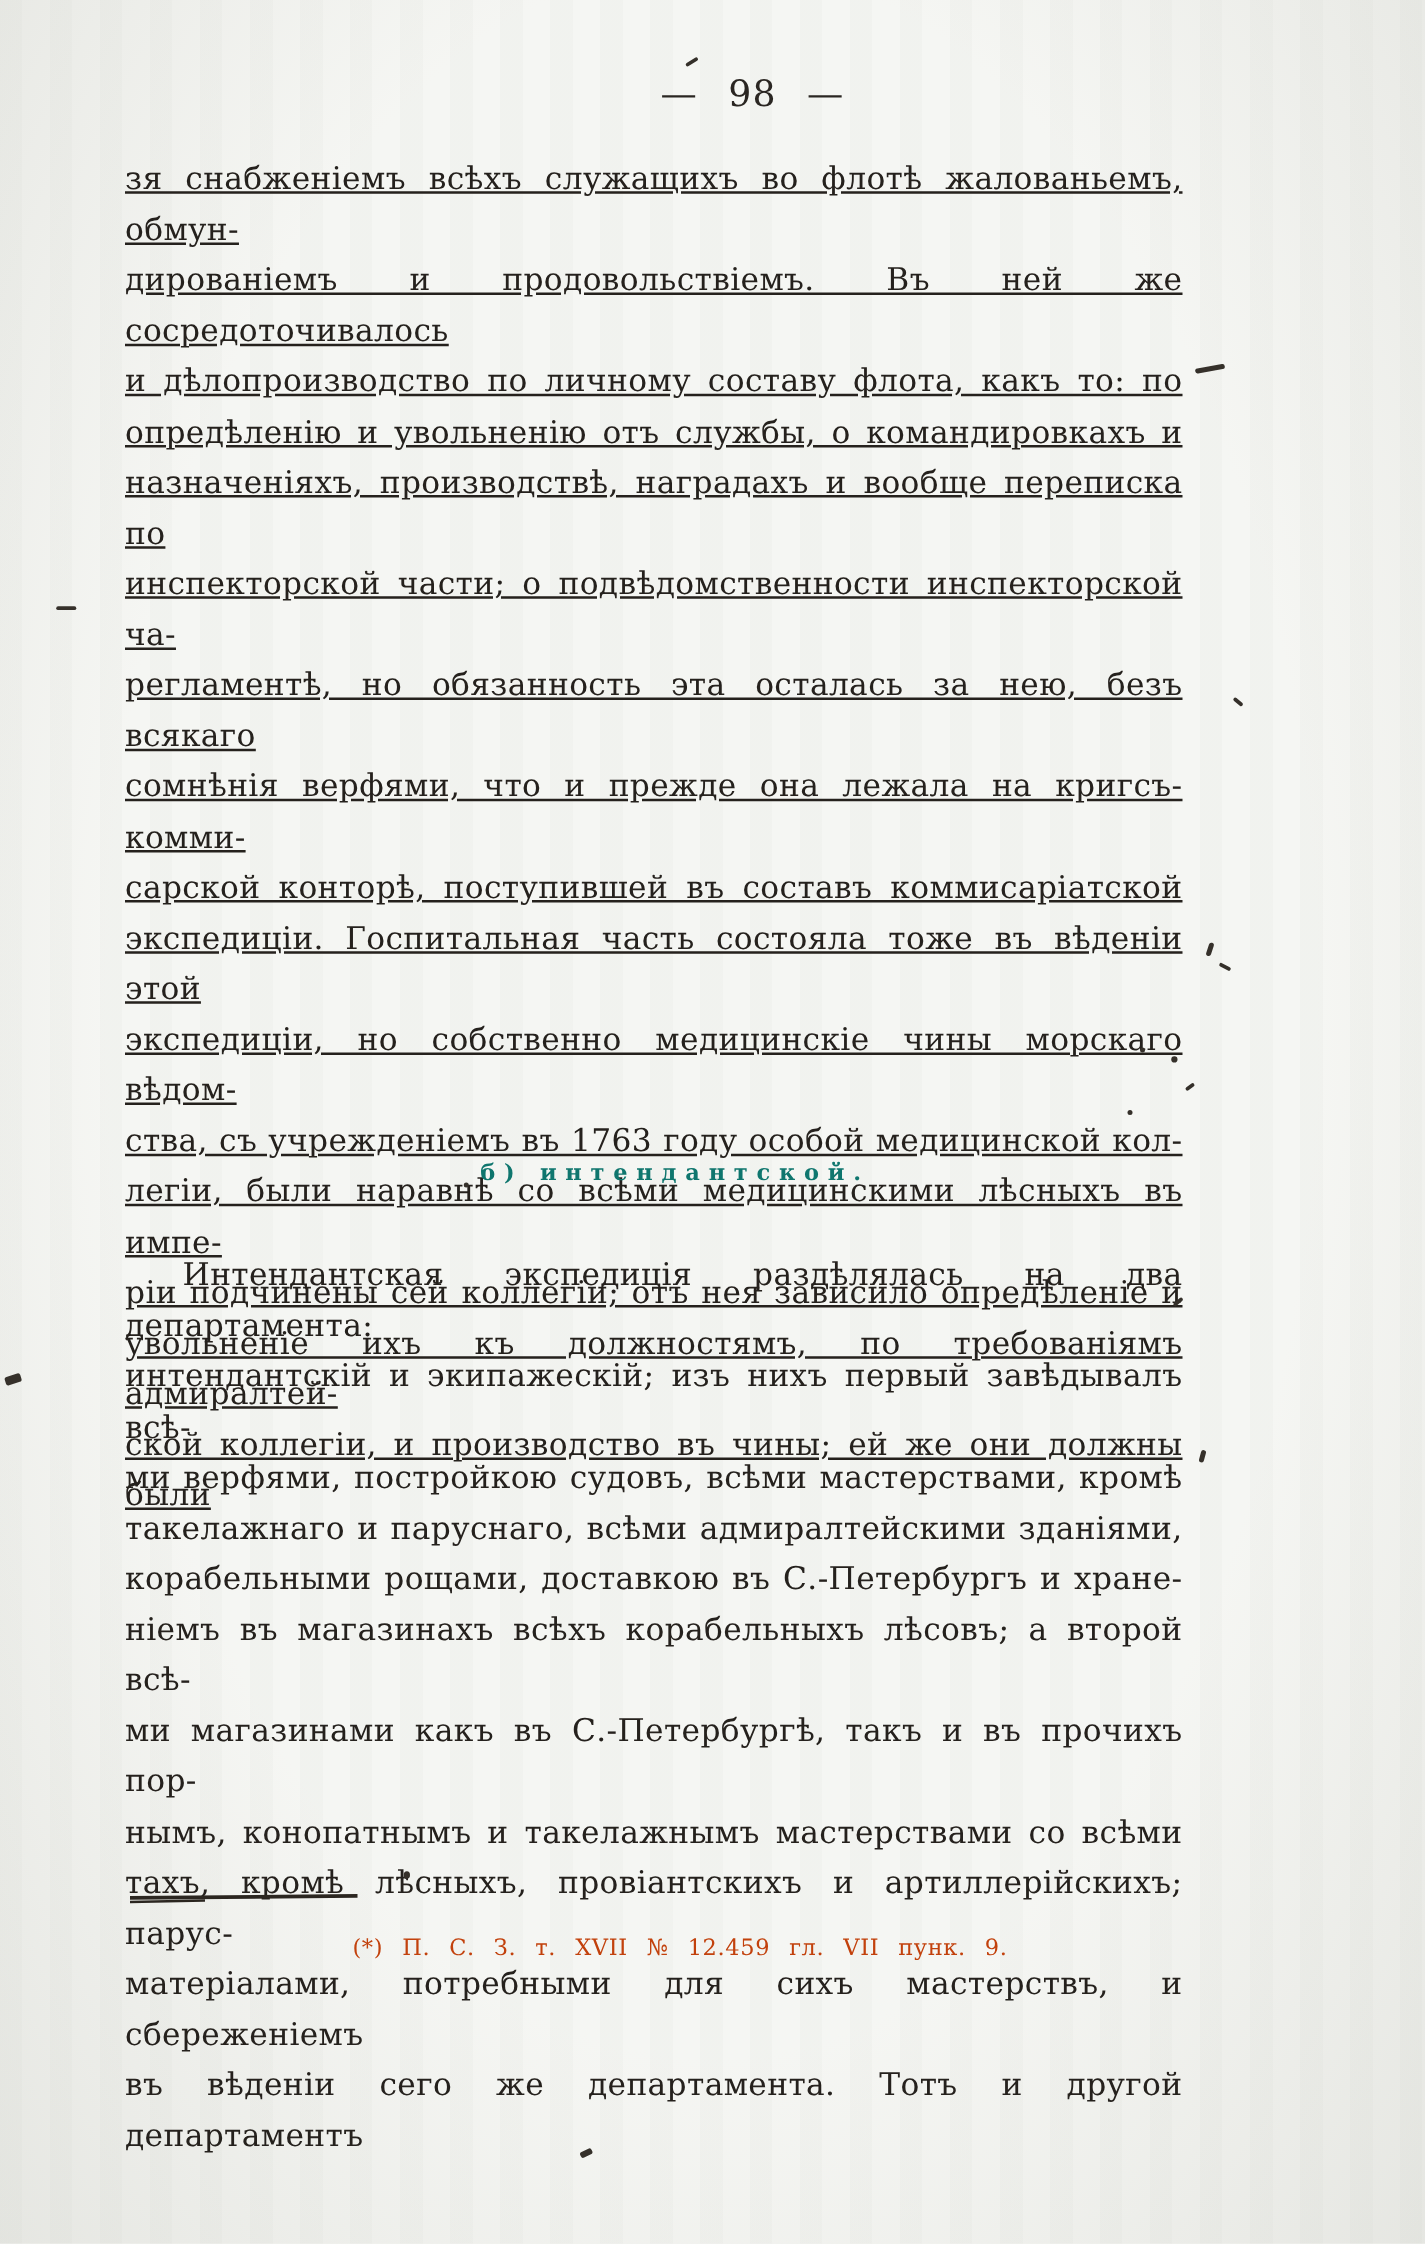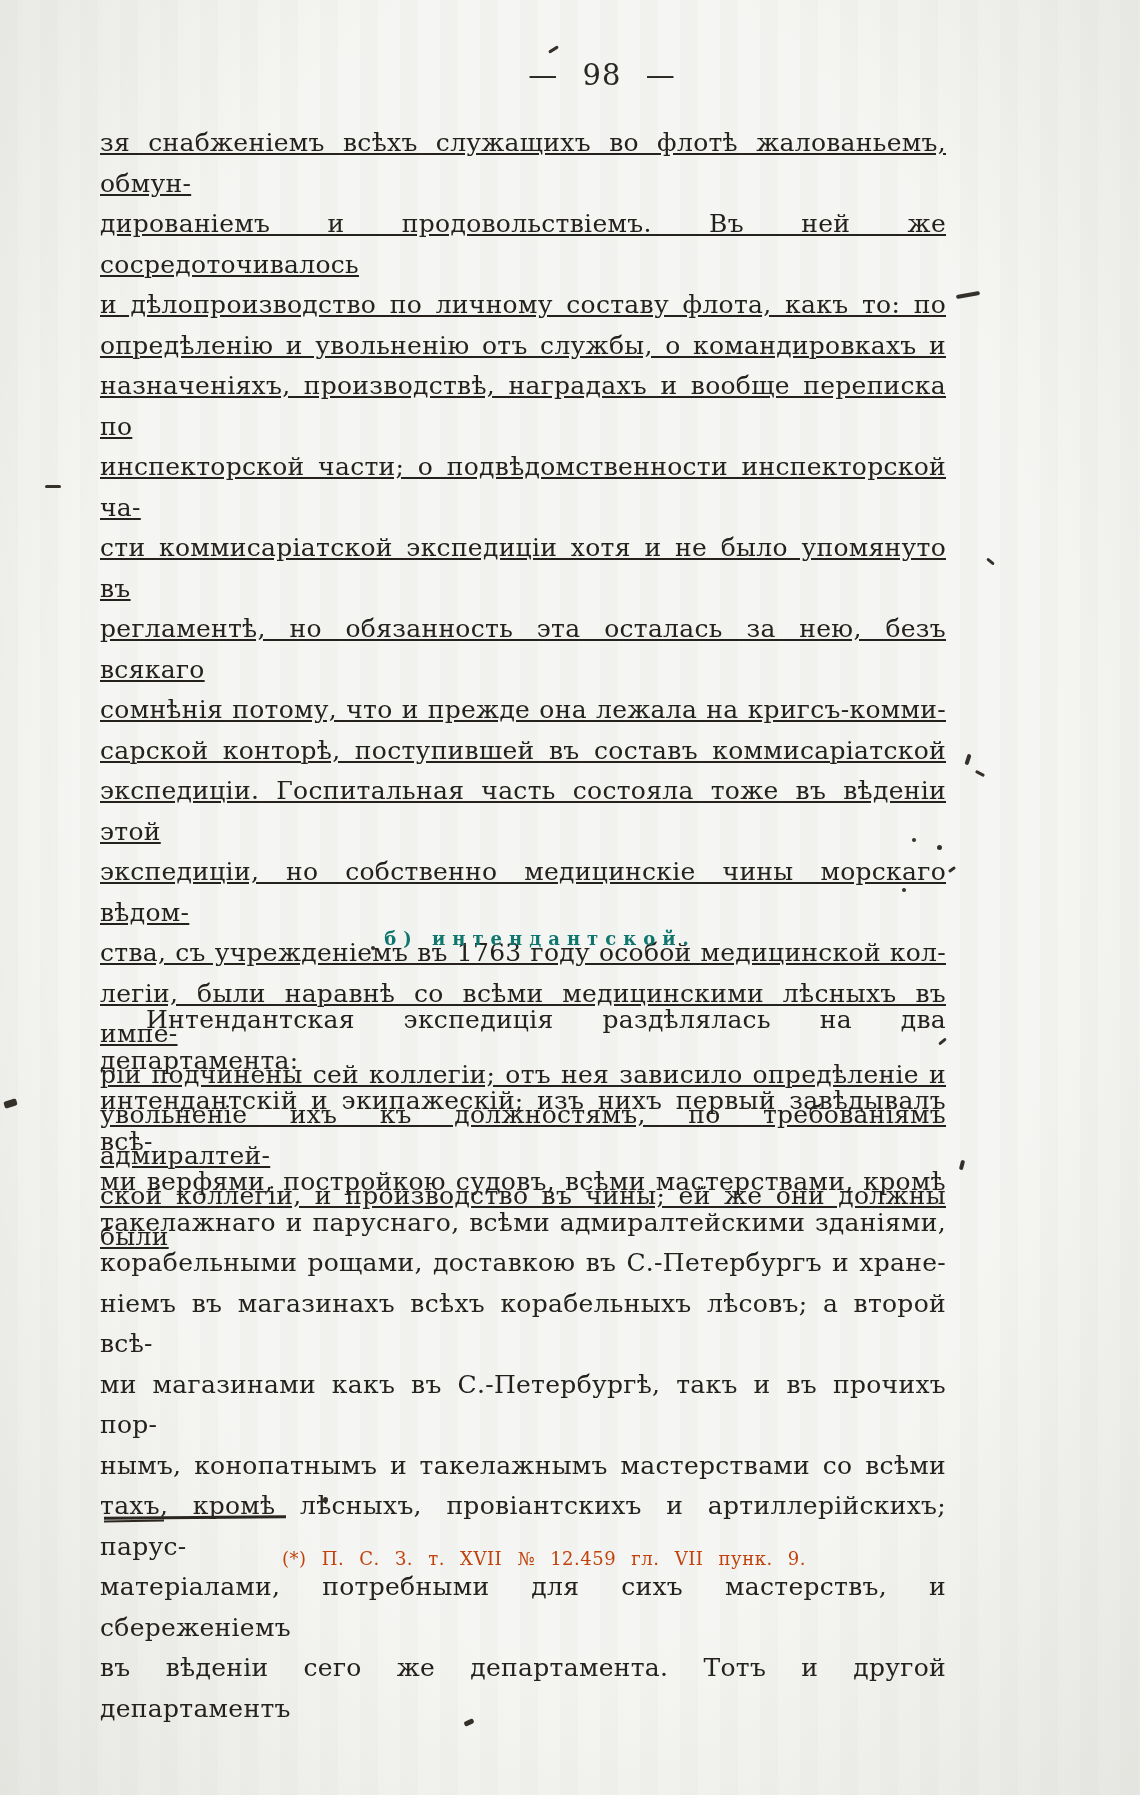--- a/index.html
+++ b/index.html
@@ -102,23 +102,22 @@
 
 <div class="page-number">— 98 —</div>
 
 <div class="text-col para" id="para1" style="position:absolute;text-decoration:underline;">
   <div class="line">зя снабженіемъ всѣхъ служащихъ во флотѣ жалованьемъ, обмун-</div>
   <div class="line">дированіемъ и продовольствіемъ. Въ ней же сосредоточивалось</div>
   <div class="line">и дѣлопроизводство по личному составу флота, какъ то: по</div>
   <div class="line">опредѣленію и увольненію отъ службы, о командировкахъ и</div>
   <div class="line">назначеніяхъ, производствѣ, наградахъ и вообще переписка по</div>
   <div class="line">инспекторской части; о подвѣдомственности инспекторской ча-</div>
-  <div class="line">сти коммисаріатской экспедиціи хотя и не было упомянуто въ</div>
   <div class="line">регламентѣ, но обязанность эта осталась за нею, безъ всякаго</div>
-  <div class="line">сомнѣнія потому, что и прежде она лежала на кригсъ-комми-</div>
+  <div class="line">сомнѣнія верфями, что и прежде она лежала на кригсъ-комми-</div>
   <div class="line">сарской конторѣ, поступившей въ составъ коммисаріатской</div>
   <div class="line">экспедиціи. Госпитальная часть состояла тоже въ вѣденіи этой</div>
   <div class="line">экспедиціи, но собственно медицинскіе чины морскаго вѣдом-</div>
   <div class="line">ства, съ учрежденіемъ въ 1763 году особой медицинской кол-</div>
   <div class="line">легіи, были наравнѣ со всѣми медицинскими лѣсныхъ въ импе-</div>
   <div class="line">ріи подчинены сей коллегіи; отъ нея зависило опредѣленіе и</div>
   <div class="line">увольненіе ихъ къ должностямъ, по требованіямъ адмиралтей-</div>
   <div class="line">ской коллегіи, и производство въ чины; ей же они должны были</div>
 </div>
 

